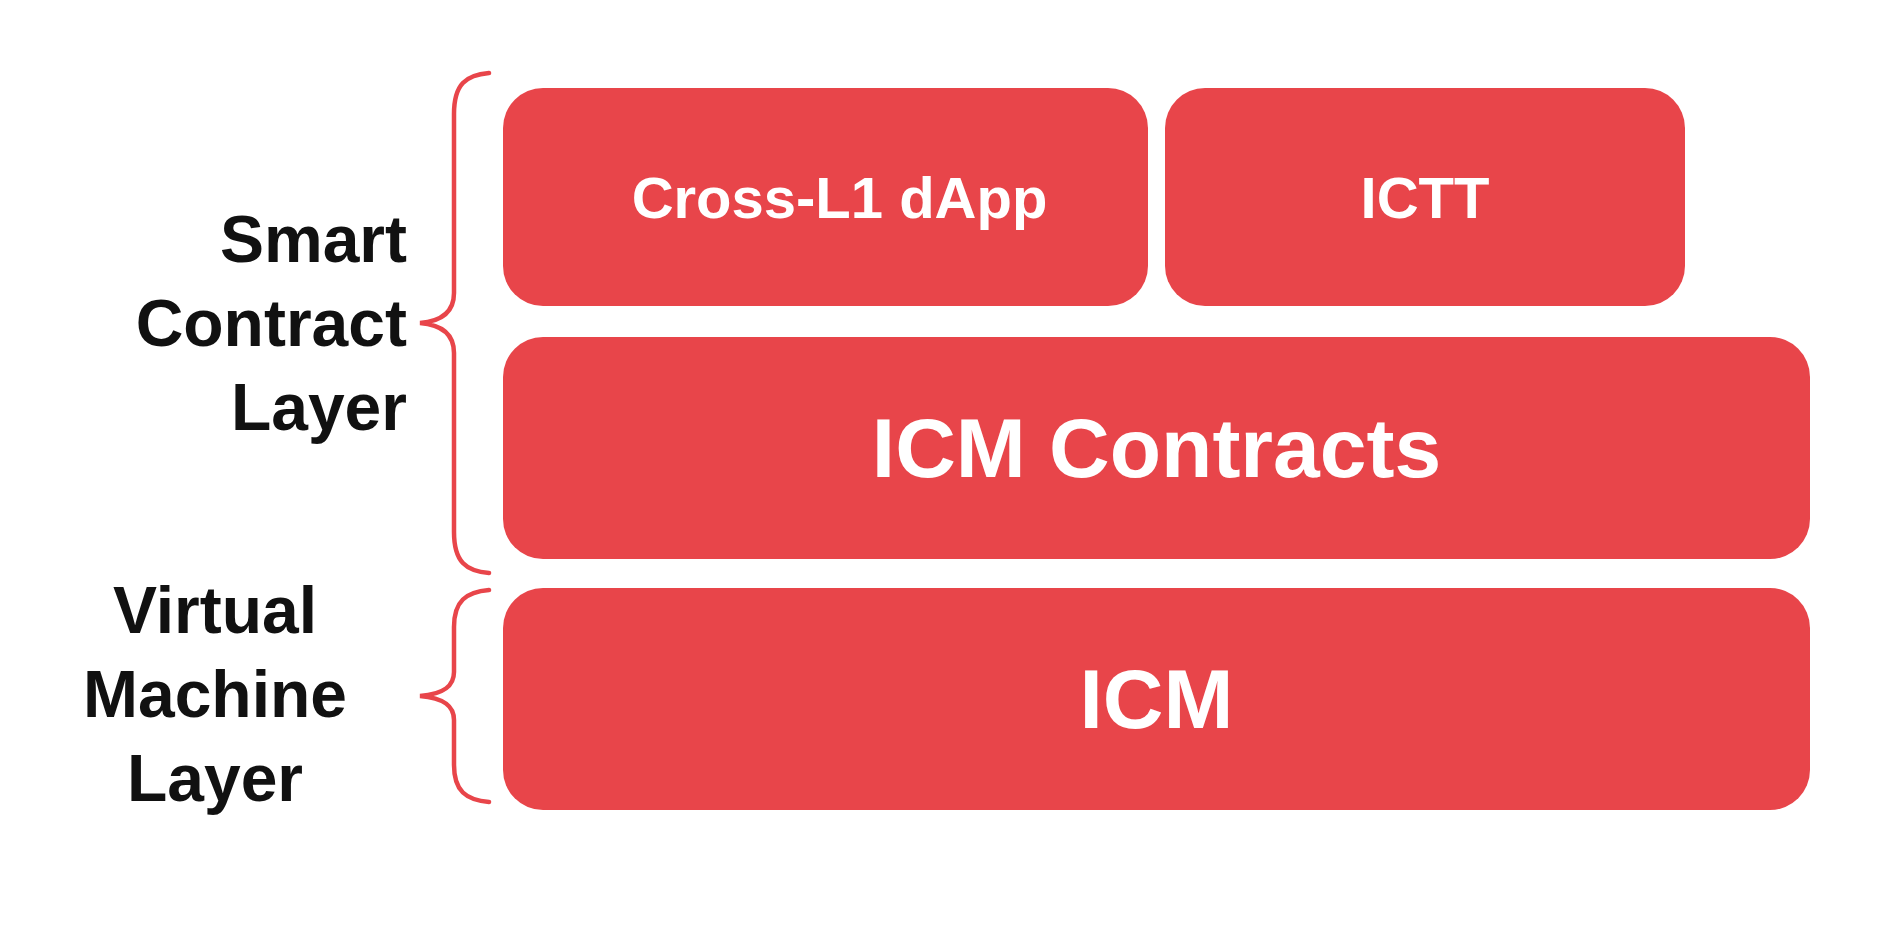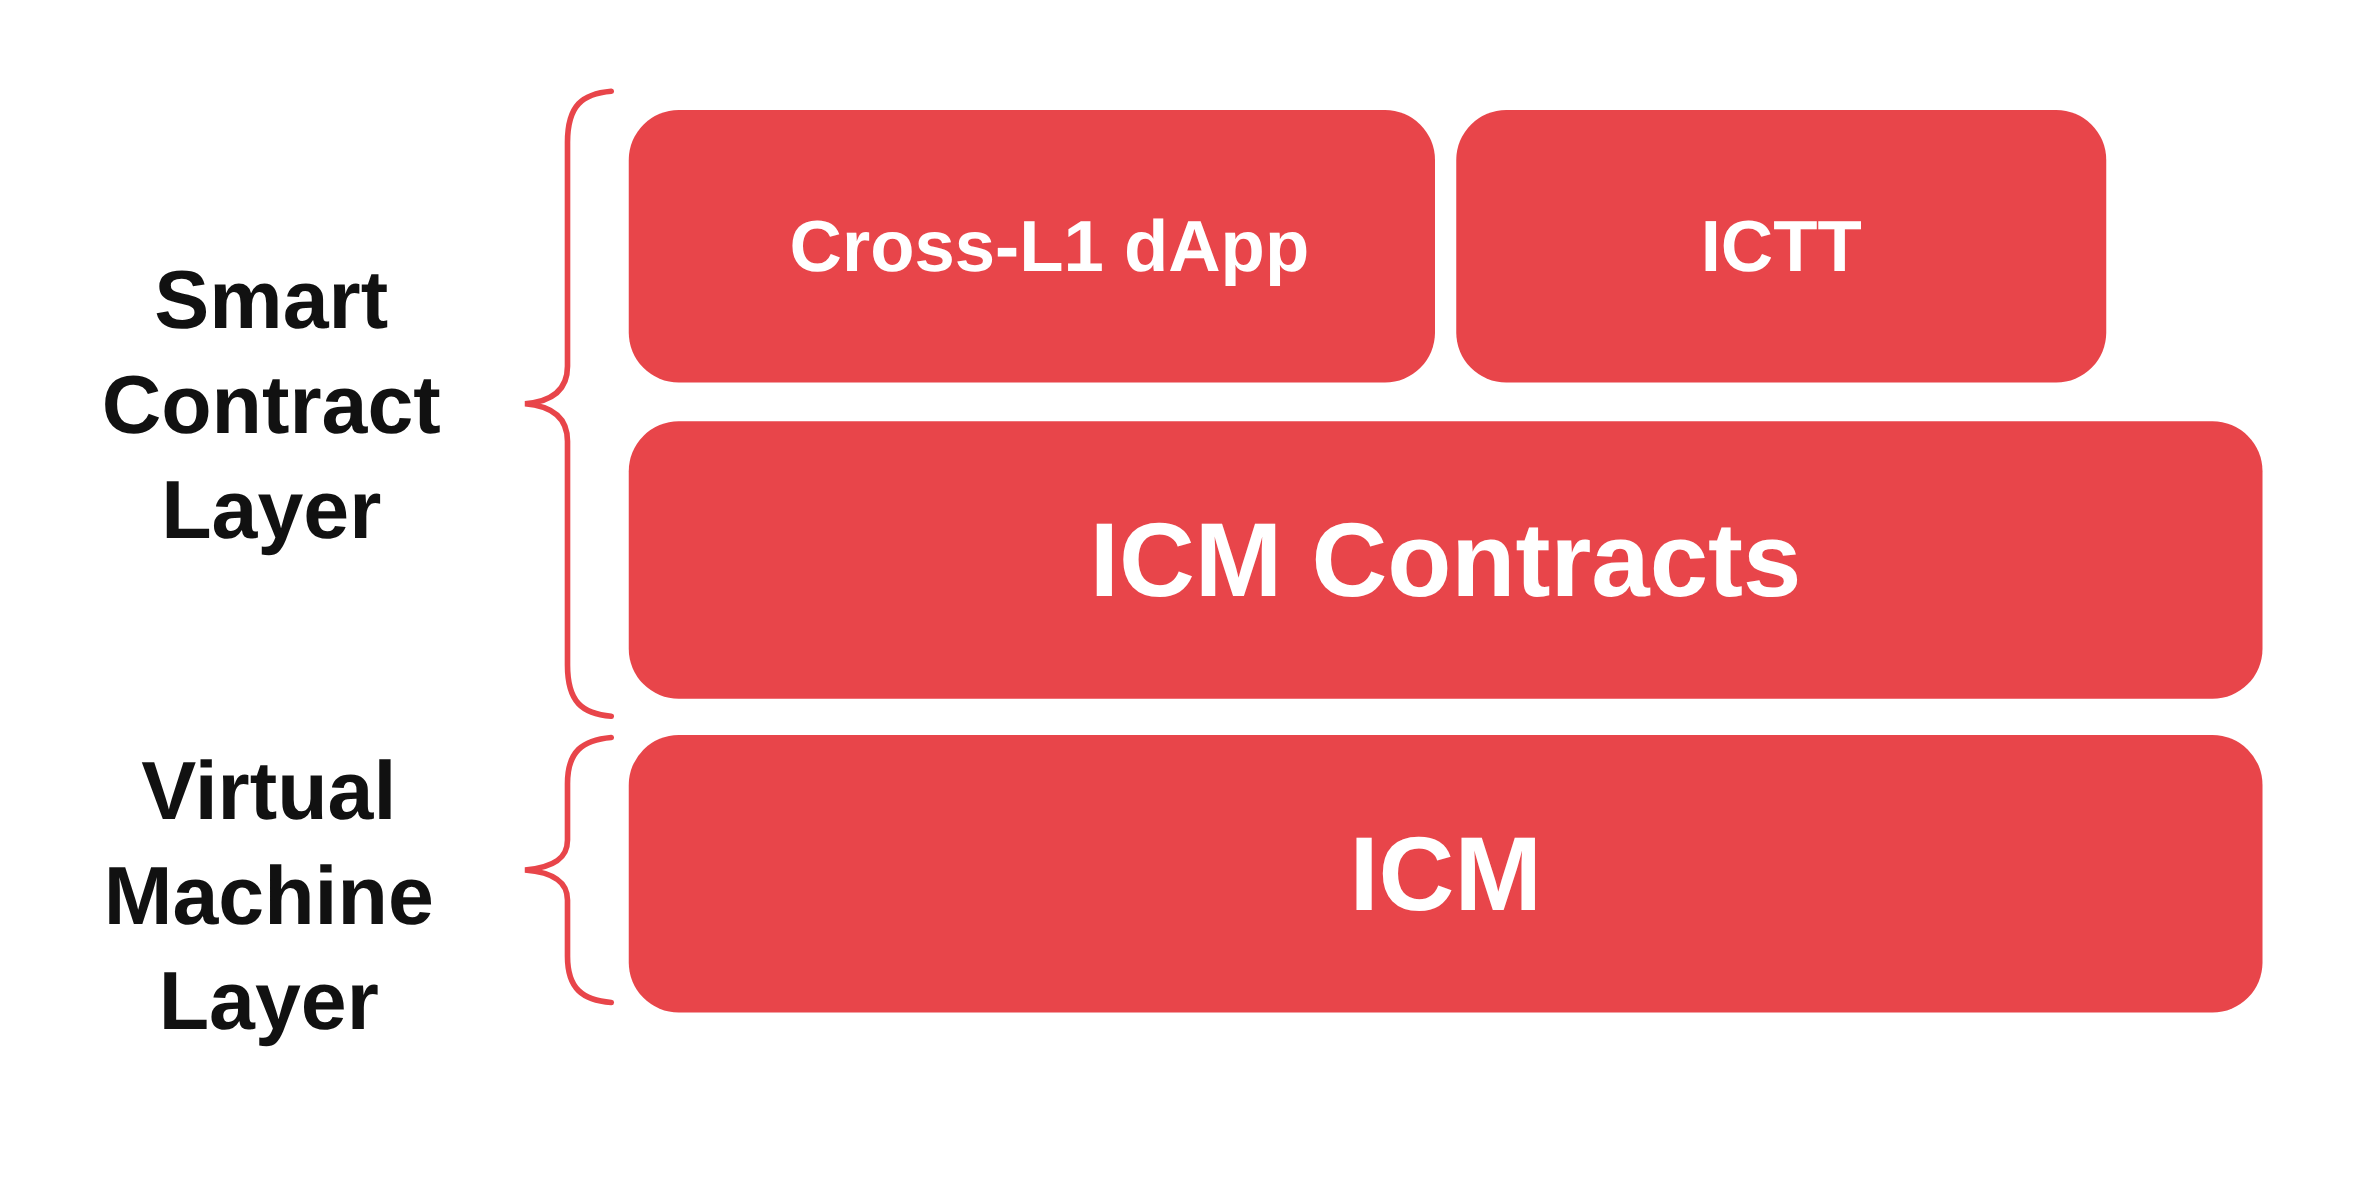--- a/index.html
+++ b/index.html
@@ -23,22 +23,22 @@
     position: absolute;
     width: 380px;
     text-align: center;
     font-size: 66px;
     font-weight: 700;
     line-height: 84px;
     color: var(--label-text);
     white-space: pre-line;
     letter-spacing: 0px;
   }
-  #label-smart { left: 27px; top: 197px; }
-  #label-vm    { left: 25px; top: 590px; }
+  #label-smart { left: 27px; top: 197px; text-align: right; }
+  #label-vm    { left: 25px; top: 568px; }
   .brace {
     position: absolute;
     overflow: visible;
   }
   #brace-smart { left: 414px; top: 70px;  width: 78px; height: 506px; }
   #brace-vm    { left: 414px; top: 587px; width: 78px; height: 218px; }
   .brace path {
     fill: none;
     stroke: var(--brace-red);
     stroke-width: 4.5px;

